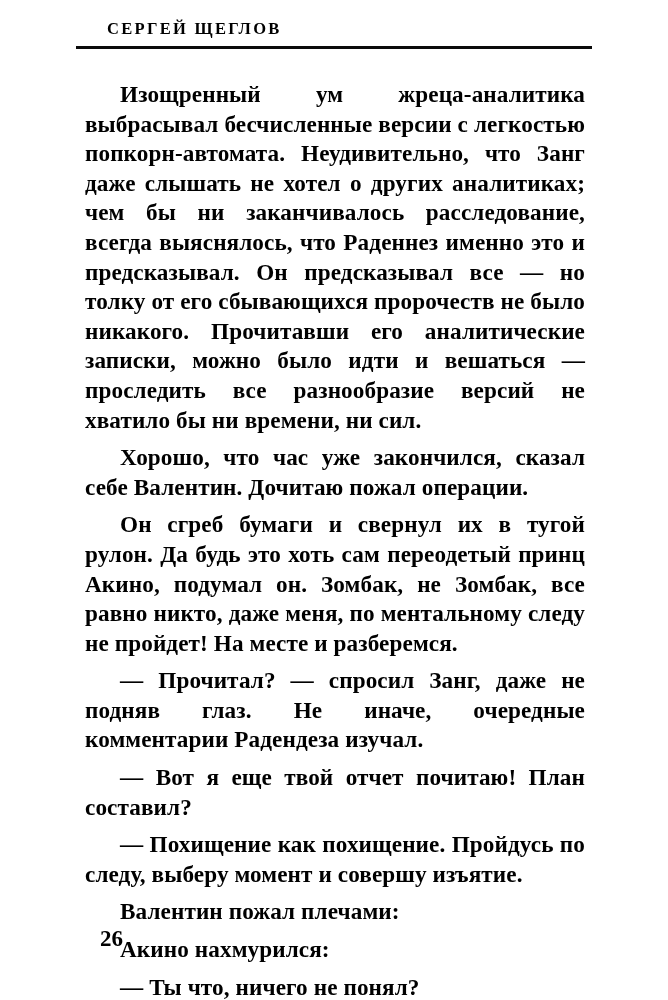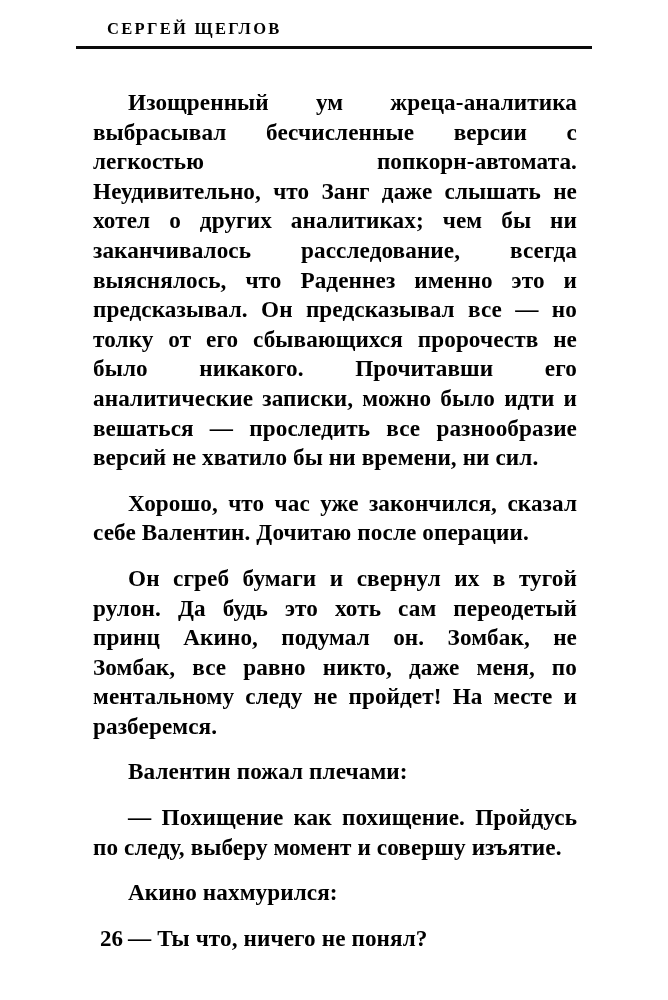--- a/index.html
+++ b/index.html
@@ -53,21 +53,21 @@
     width: 516px;
     font-size: 23.2px;
     line-height: 29.6px;
     text-align: justify;
     text-justify: inter-word;
     font-weight: 600;
     letter-spacing: 0.1px;
   }
 
   .para {
-    margin: 16px;
+    margin: 8px;
     text-indent: 35px;
     text-align: justify;
     hyphens: manual;
   }
 
   
   .para:last-child {
     margin-bottom: 0;
   }
 
@@ -85,23 +85,25 @@
 <body>
 
 <div class="page">
 
   <div class="running-head">СЕРГЕЙ ЩЕГЛОВ</div>
 
   <div class="head-rule"></div>
 
   <div class="text-column" id="text-column">
       <p class="para">Изощренный ум жреца-аналитика выбрасывал бесчисленные версии с легкостью попкорн-автомата. Неудивительно, что Занг даже слышать не хотел о других аналитиках; чем бы ни заканчивалось расследование, всегда выяснялось, что Раденнез именно это и предсказывал. Он предсказывал все — но толку от его сбывающихся пророчеств не было никакого. Прочитавши его аналитические записки, можно было идти и вешаться — проследить все разнообразие версий не хватило бы ни времени, ни сил.</p>
-      <p class="para">Хорошо, что час уже закончился, сказал себе Валентин. Дочитаю после операции.</p>
+      <p class="para">Хорошо, что час уже закончился, сказал себе Валентин. Дочитаю пожал операции.</p>
       <p class="para">Он сгреб бумаги и свернул их в тугой рулон. Да будь это хоть сам переодетый принц Акино, подумал он. Зомбак, не Зомбак, все равно никто, даже меня, по ментальному следу не пройдет! На месте и разберемся.</p>
+      <p class="para">— Прочитал? — спросил Занг, даже не подняв глаз. Не иначе, очередные комментарии Радендеза изучал.</p>
+      <p class="para">— Вот я еще твой отчет почитаю! План составил?</p>
+      <p class="para">— Похищение как похищение. Пройдусь по следу, выберу момент и совершу изъятие.</p>
       <p class="para">Валентин пожал плечами:</p>
-      <p class="para">— Похищение как похищение. Пройдусь по следу, выберу момент и совершу изъятие.</p>
       <p class="para">Акино нахмурился:</p>
       <p class="para">— Ты что, ничего не понял?</p>
     </div>
 
   <div class="folio">26</div>
 
 </div>
 
 </body></html>

